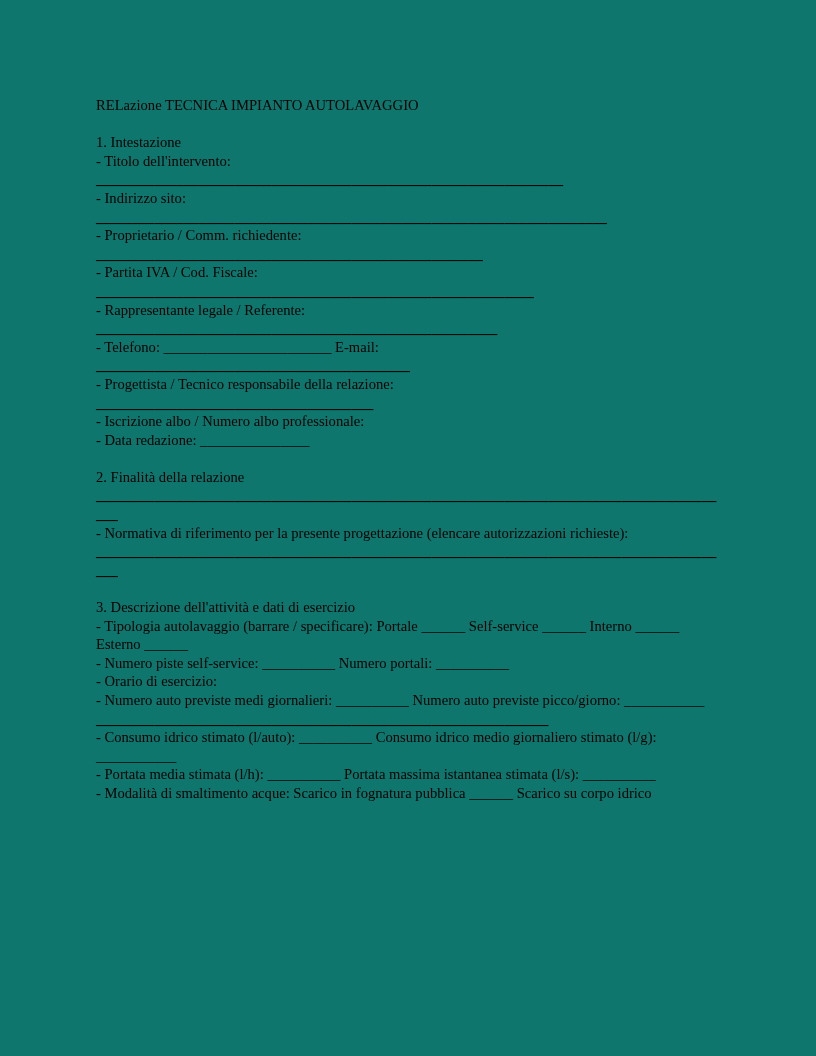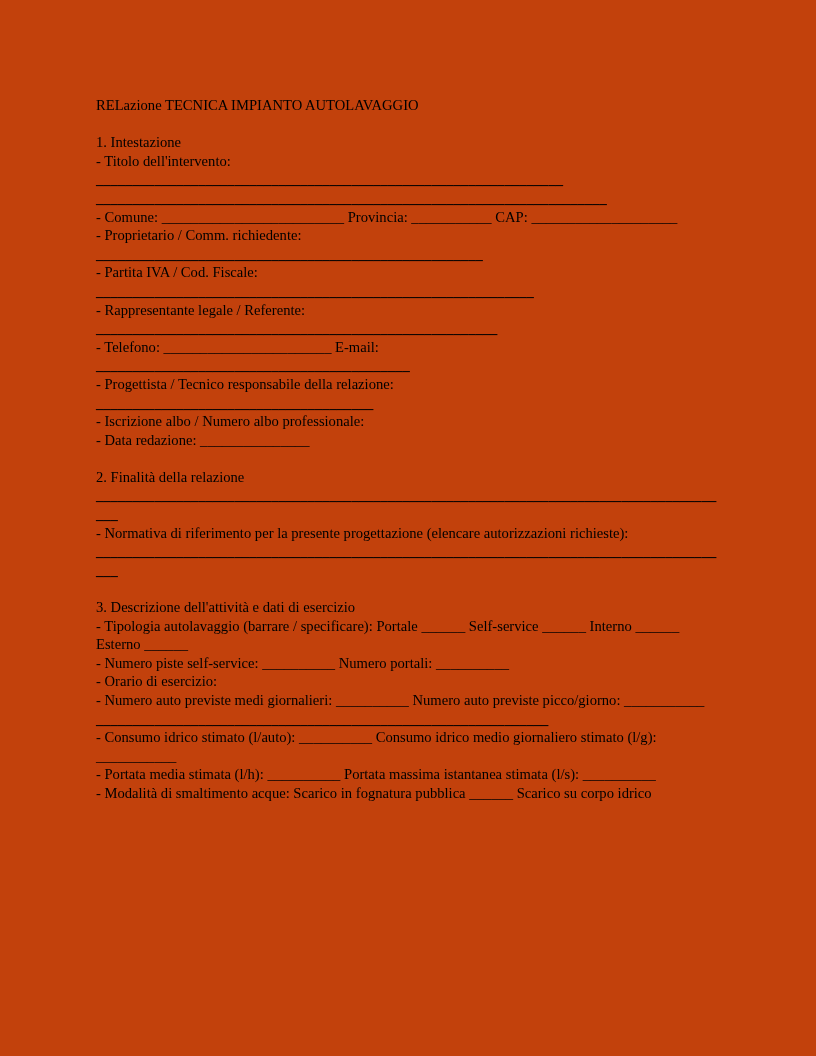--- a/index.html
+++ b/index.html
@@ -12,21 +12,21 @@
     width: 816px;
     height: 1056px;
     overflow: hidden;
     font-family: "Liberation Serif", "DejaVu Serif", serif;
     color: #000000;
   }
   .page {
     position: relative;
     width: 816px;
     height: 1056px;
-    background: #c2410c;
+    background: #0f766e;
     box-sizing: border-box;
     padding: 96px 99px 96px 96px;
   }
   .doc-body {
     font-size: 14.6px;
     line-height: 18.6px;
     text-align: left;
     white-space: normal;
     word-break: break-word;
     overflow-wrap: anywhere;
@@ -59,22 +59,22 @@
     <div class="para">
       <div class="line">RELazione TECNICA IMPIANTO AUTOLAVAGGIO</div>
     </div>
 
     <div class="spacer">&nbsp;</div>
 
     <div class="para">
       <div class="line">1. Intestazione</div>
       <div class="line">- Titolo dell'intervento:</div>
       <div class="line rule">________________________________________________________________</div>
+      <div class="line">- Indirizzo sito:</div>
       <div class="line rule">______________________________________________________________________</div>
-      <div class="line">- Comune: _________________________ Provincia: ___________ CAP: ____________________</div>
       <div class="line">- Proprietario / Comm. richiedente:</div>
       <div class="line rule">_____________________________________________________</div>
       <div class="line">- Partita IVA / Cod. Fiscale:</div>
       <div class="line rule">____________________________________________________________</div>
       <div class="line">- Rappresentante legale / Referente:</div>
       <div class="line rule">_______________________________________________________</div>
       <div class="line">- Telefono: _______________________ E-mail:</div>
       <div class="line rule">___________________________________________</div>
       <div class="line">- Progettista / Tecnico responsabile della relazione:</div>
       <div class="line rule">______________________________________</div>

